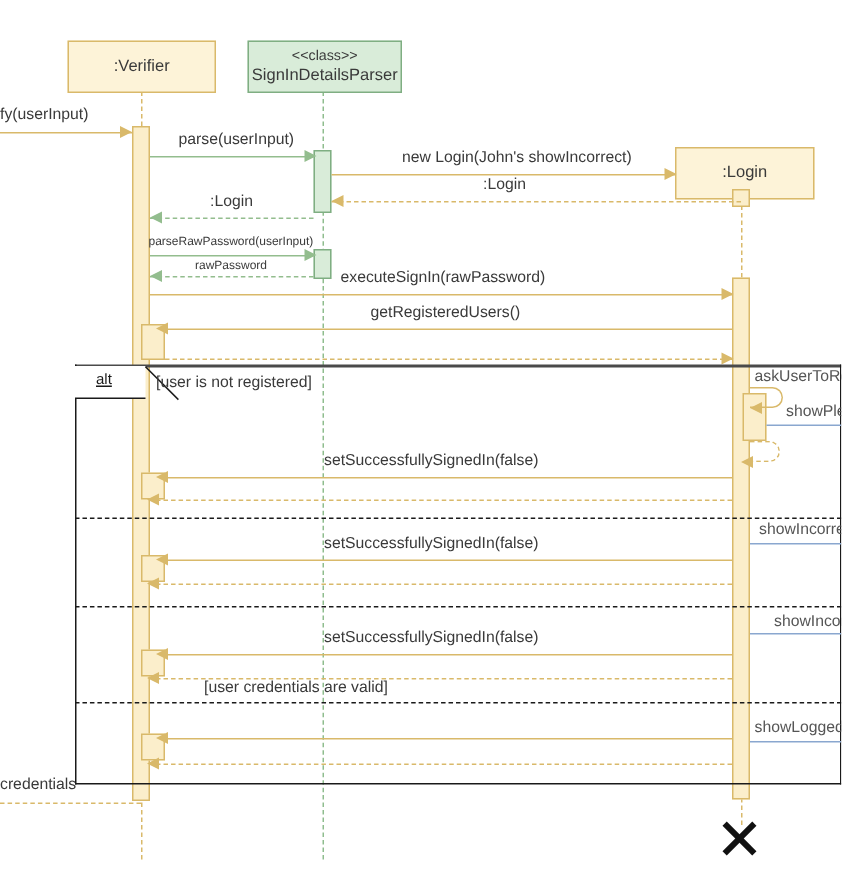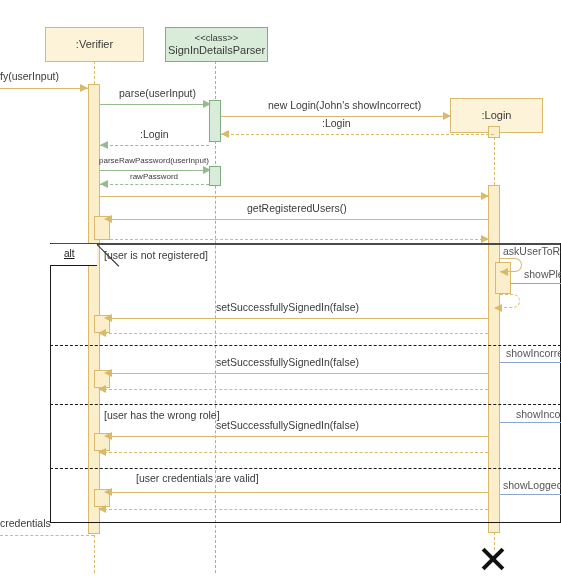--- a/index.html
+++ b/index.html
@@ -229,20 +229,21 @@
   <div class="msg green" style="left:100px; top:170px; width:109px;"></div>
   <div class="ah right green" style="left:203px; top:165.5px;"></div>
   <div class="mlabel small" style="left:99px; top:156px;">parseRawPassword(userInput)</div>
 
   <div class="msg green dashed" style="left:100px; top:184px; width:109px;"></div>
   <div class="ah left green" style="left:100px; top:179.5px;"></div>
   <div class="mlabel small" style="left:130px; top:172px;">rawPassword</div>
 
   <div class="msg" style="left:100px; top:196px; width:388px;"></div>
   <div class="ah right" style="left:481px; top:191.5px;"></div>
+  <div class="mlabel" style="left:227px; top:179px;">executeSignIn(rawPassword)</div>
 
   <div class="msg" style="left:110px; top:219px; width:378px;"></div>
   <div class="ah left" style="left:104px; top:214.5px;"></div>
   <div class="mlabel" style="left:247px; top:202px;">getRegisteredUsers()</div>
 
   <div class="msg dashed" style="left:110px; top:239px; width:378px;"></div>
   <div class="ah right" style="left:481px; top:234.5px;"></div>
 
   <div class="frame-top" style="left:50px; top:243px; width:511px;"></div>
   <div class="frame" style="left:50px; top:243px; width:511px; height:280px; border-top:none;"></div>
@@ -277,34 +278,33 @@
 
   <div class="msg" style="left:110px; top:373px; width:378px;"></div>
   <div class="ah left" style="left:104px; top:368.5px;"></div>
   <div class="mlabel" style="left:216px; top:356px;">setSuccessfullySignedIn(false)</div>
 
   <div class="msg dashed" style="left:104px; top:389px; width:384px;"></div>
   <div class="ah left" style="left:98px; top:384.5px;"></div>
 
   <div class="divider" style="left:50px; top:404px; width:511px;"></div>
 
-  <div class="guard" style="left:104px; top:409px;">[user has the wrong role]</div>
   <div class="mlabel grey" style="left:516px; top:408px;">showIncorrect</div>
   <div class="msg blue" style="left:500px; top:422px; width:61px;"></div>
 
   <div class="msg" style="left:110px; top:436px; width:378px;"></div>
   <div class="ah left" style="left:104px; top:431.5px;"></div>
   <div class="mlabel" style="left:216px; top:419px;">setSuccessfullySignedIn(false)</div>
 
   <div class="msg dashed" style="left:104px; top:452px; width:384px;"></div>
   <div class="ah left" style="left:98px; top:447.5px;"></div>
 
   <div class="divider" style="left:50px; top:468px; width:511px;"></div>
 
-  <div class="guard" style="left:104px; top:472px;padding-left:32px;">[user credentials are valid]</div>
+  <div class="guard" style="left:104px; top:452px;padding-left:32px;">[user credentials are valid]</div>
   <div class="mlabel grey" style="left:503px; top:479px;">showLoggedInSuc</div>
   <div class="msg blue" style="left:500px; top:494px; width:61px;"></div>
 
   <div class="msg" style="left:110px; top:492px; width:378px;"></div>
   <div class="ah left" style="left:104px; top:487.5px;"></div>
 
   <div class="msg dashed" style="left:104px; top:509px; width:384px;"></div>
   <div class="ah left" style="left:98px; top:504.5px;"></div>
 
   <div class="msg dashed" style="left:0px; top:535px; width:94px;"></div>

